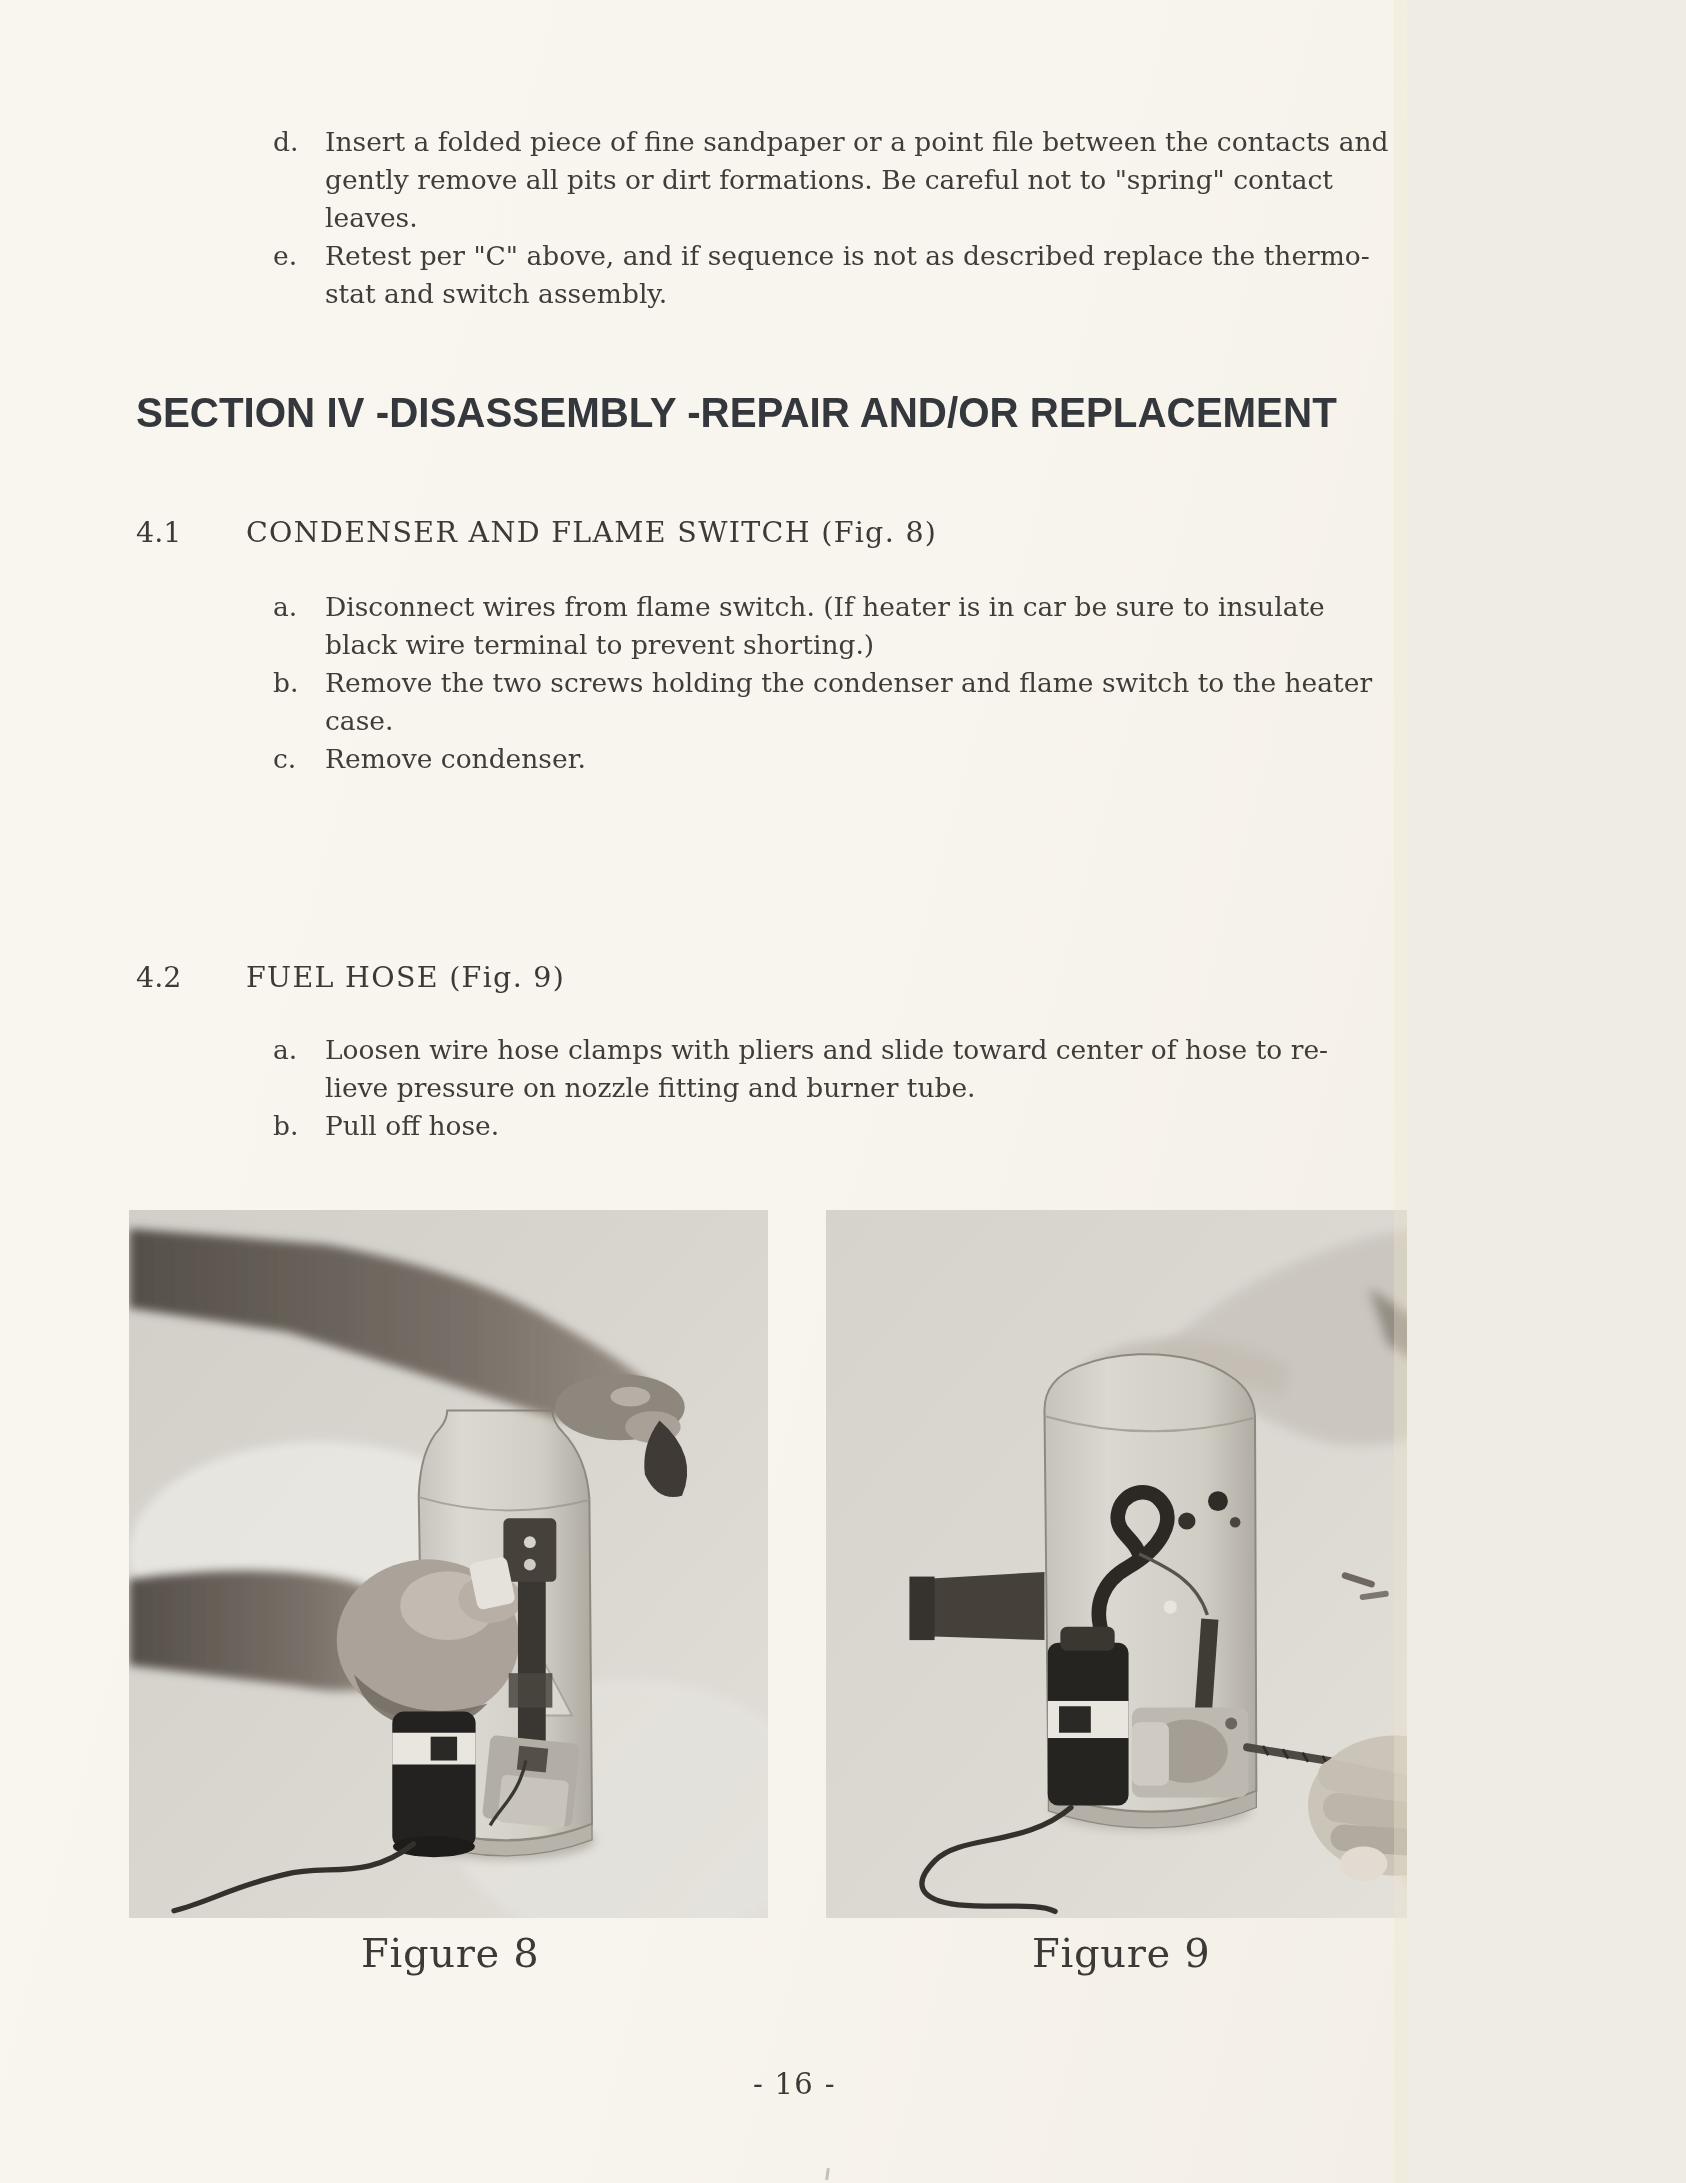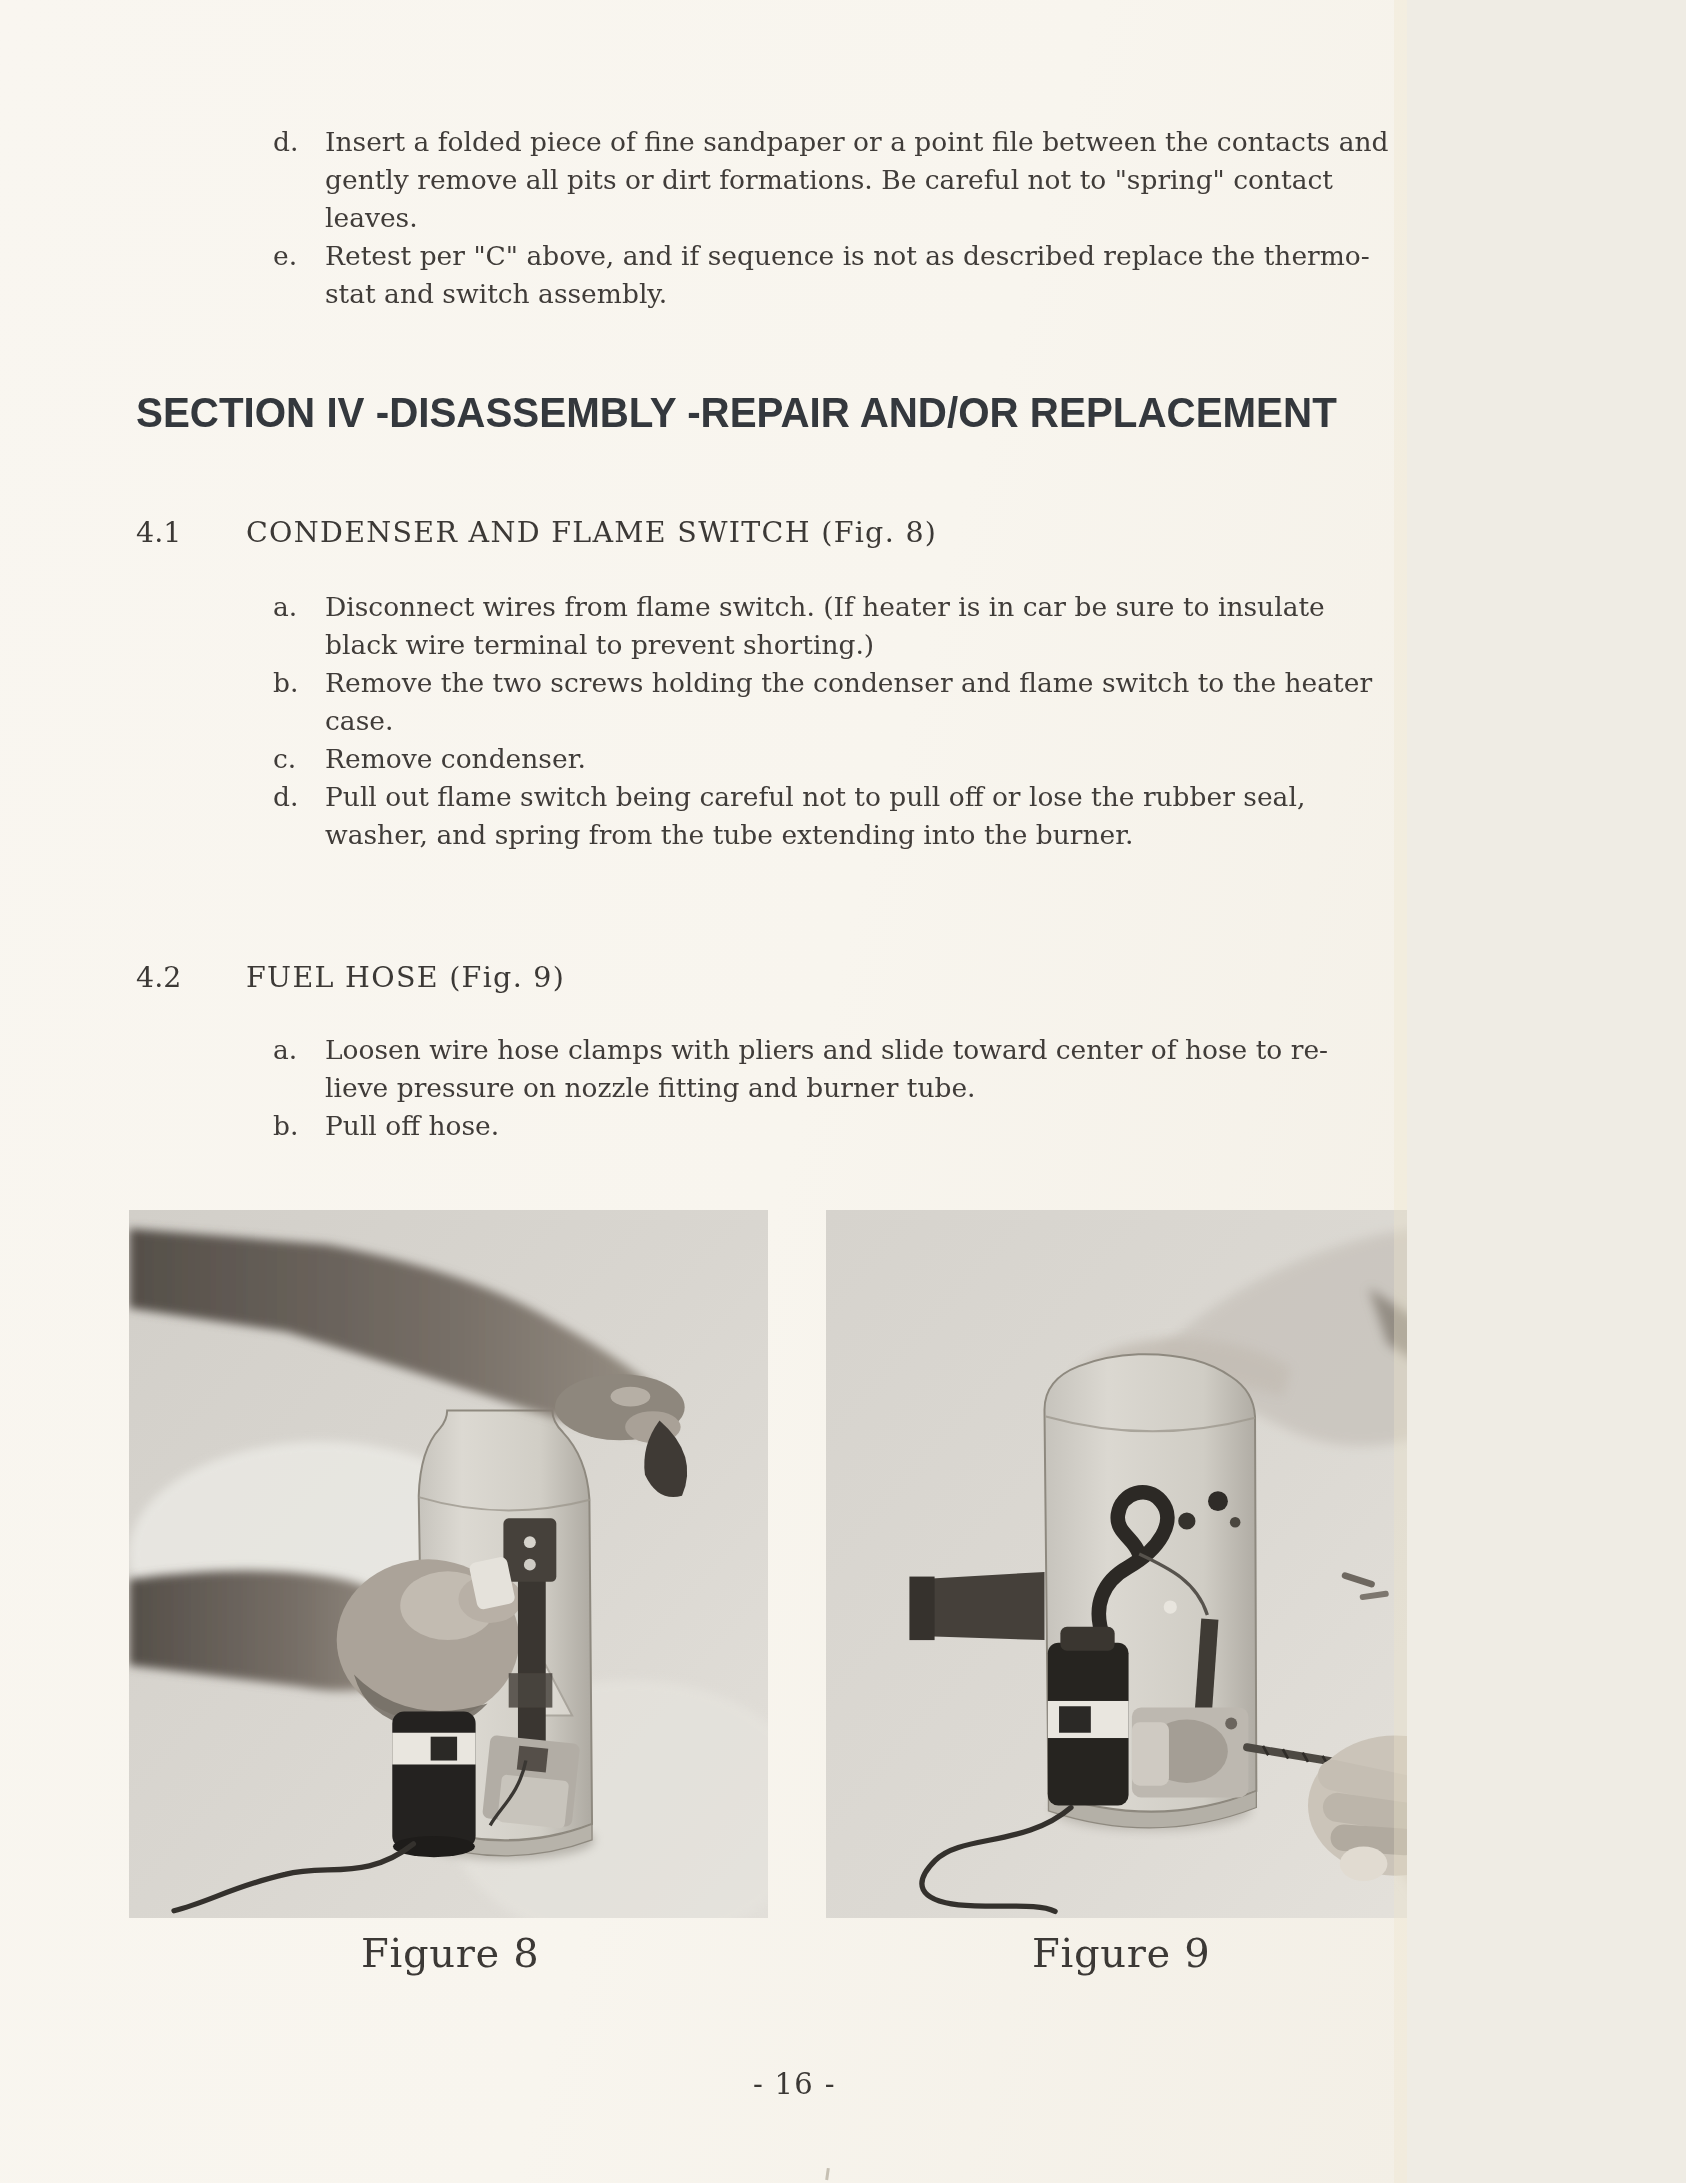--- a/index.html
+++ b/index.html
@@ -57,22 +57,20 @@
     <span class="section-number">4.1</span>
     <span class="section-title">CONDENSER AND FLAME SWITCH (Fig. 8)</span>
   </div>
 
   <div class="abs list" style="left:273px; top:588px;">
     <div class="li"><span class="li-marker">a.</span><span class="li-text">Disconnect wires from flame switch. (If heater is in car be sure to insulate
 black wire terminal to prevent shorting.)</span></div>
     <div class="li"><span class="li-marker">b.</span><span class="li-text">Remove the two screws holding the condenser and flame switch to the heater
 case.</span></div>
     <div class="li"><span class="li-marker">c.</span><span class="li-text">Remove condenser.</span></div>
-    <div class="li"><span class="li-marker">d.</span><span class="li-text">Pull out flame switch being careful not to pull off or lose the rubber seal,
-washer, and spring from the tube extending into the burner.</span></div>
   </div>
 
   <div class="section-header-wrap section-header" style="left:136px; top:961px;">
     <span class="section-number">4.2</span>
     <span class="section-title">FUEL HOSE (Fig. 9)</span>
   </div>
 
   <div class="abs list" style="left:273px; top:1031px;">
     <div class="li"><span class="li-marker">a.</span><span class="li-text">Loosen wire hose clamps with pliers and slide toward center of hose to re-
 lieve pressure on nozzle fitting and burner tube.</span></div>

